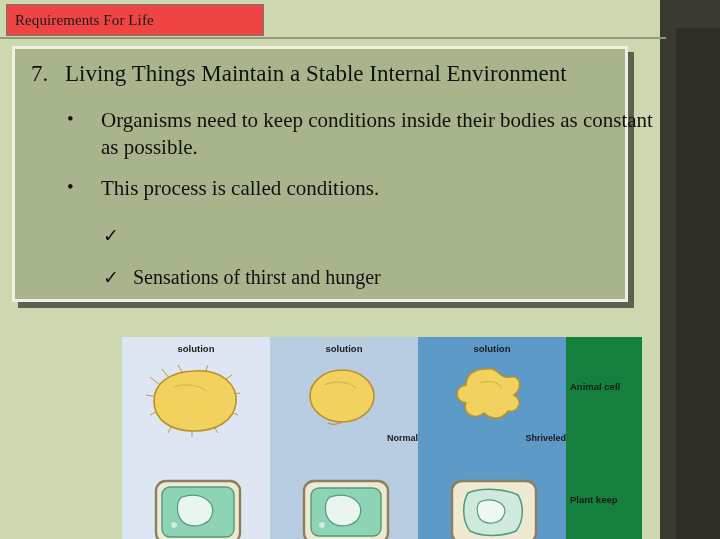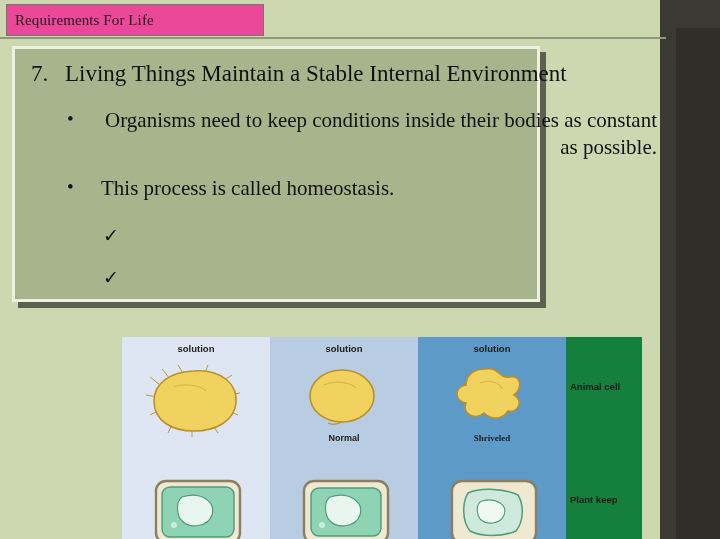--- a/index.html
+++ b/index.html
@@ -34,21 +34,21 @@
     background: #2f2f28;
   }
 
   
   .title-bar {
     position: absolute;
     left: 6px;
     top: 4px;
     width: 258px;
     height: 32px;
-    background: #ec4899;
+    background: #ef4444;
     border: 1px solid #6f7a68;
     box-sizing: border-box;
     display: flex;
     align-items: center;
     padding-left: 8px;
   }
   .title-bar .title-text {
     font-size: 15px;
     color: #1a1a1a;
     font-family: "Liberation Serif", serif;
@@ -61,21 +61,21 @@
     width: 666px;
     height: 2px;
     background: #8d9a7e;
   }
 
   
   .body-box {
     position: absolute;
     left: 12px;
     top: 46px;
-    width: 528px;
+    width: 616px;
     height: 256px;
     background: #a8b58c;
     border: 3px solid #eef1e2;
     box-sizing: border-box;
     box-shadow: 6px 6px 0 0 rgba(0,0,0,0.55);
   }
 
   .line1 {
     position: absolute;
     left: 16px;
@@ -98,21 +98,20 @@
   .b1 { left: 52px; top: 58px; width: 590px; font-size: 21px; }
   .b2 { left: 52px; top: 126px; width: 590px; font-size: 21px; }
   .bullet-mark {
     width: 34px;
     flex: 0 0 34px;
     font-size: 19px;
     line-height: 1.28;
   }
   .bullet-text {
     line-height: 1.28;
-    text-align: right;
   }
 
   .check-row {
     position: absolute;
     display: flex;
     color: #111111;
     font-size: 20px;
   }
   .c1 { left: 88px; top: 175px; width: 560px; }
   .c2 { left: 88px; top: 217px; width: 560px; }
@@ -155,27 +154,27 @@
     width: 100%;
     text-align: center;
     font-size: 9.5px;
     font-weight: bold;
     color: #1a1a1a;
   }
   .fig-sub {
     position: absolute;
     left: 0;
     width: 100%;
-    text-align: center;
+    text-align: right;
     font-size: 9px;
     font-weight: bold;
     color: #1a1a1a;
   }
   .sub-normal { top: 96px; }
-  .sub-shriveled { top: 96px; font-family: Liberation Serif, serif; }
+  .sub-shriveled { top: 96px; }
 
   .side-label {
     position: absolute;
     left: 4px;
     font-size: 9.5px;
     font-weight: bold;
     color: #1a1a1a;
   }
   .side-animal { top: 44px; }
   .side-plant { top: 157px; }
@@ -204,29 +203,30 @@
       <span class="num">7.</span><span>Living Things Maintain a Stable Internal Environment</span>
     </div>
 
     <div class="bullet-row b1">
       <span class="bullet-mark">•</span>
       <span class="bullet-text">Organisms need to keep conditions inside their bodies as constant as possible.</span>
     </div>
 
     <div class="bullet-row b2">
       <span class="bullet-mark">•</span>
-      <span class="bullet-text">This process is called homeostasis.</span>
+      <span class="bullet-text">This process is called conditions.</span>
     </div>
 
     <div class="check-row c1">
       <span class="check-mark">✓</span>
     </div>
 
     <div class="check-row c2">
       <span class="check-mark">✓</span>
+      <span>Sensations of thirst and hunger</span>
     </div>
 
   </div>
 
   <div class="figure">
 
     <div class="fig-col col1">
       <div class="fig-col-title">solution</div>
 
       <svg class="cell-svg animal-pos" width="110" height="80" viewBox="0 0 110 80">

